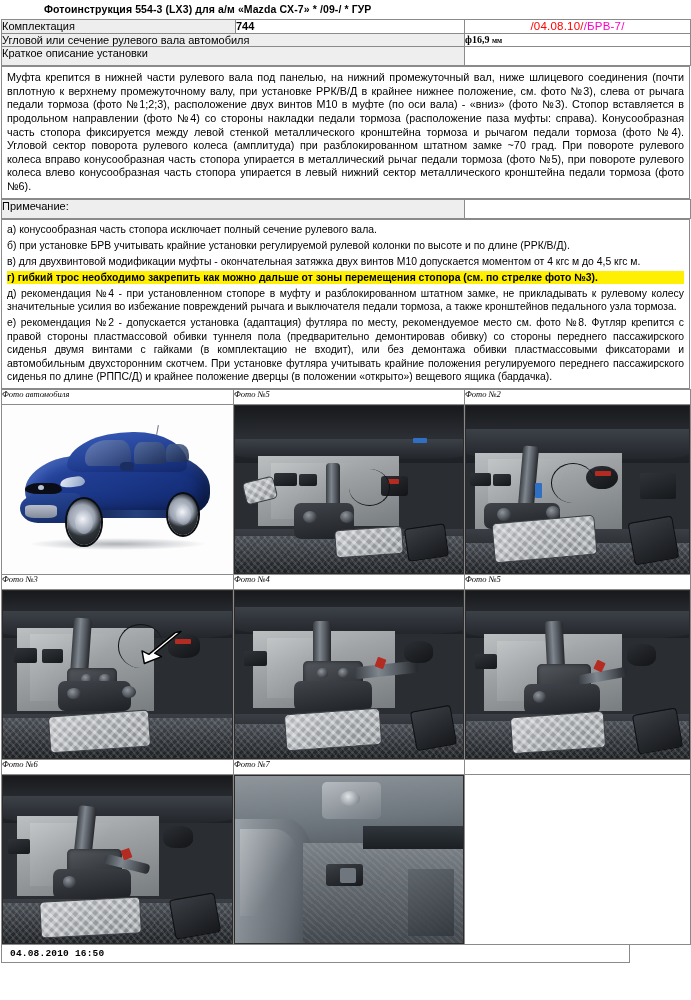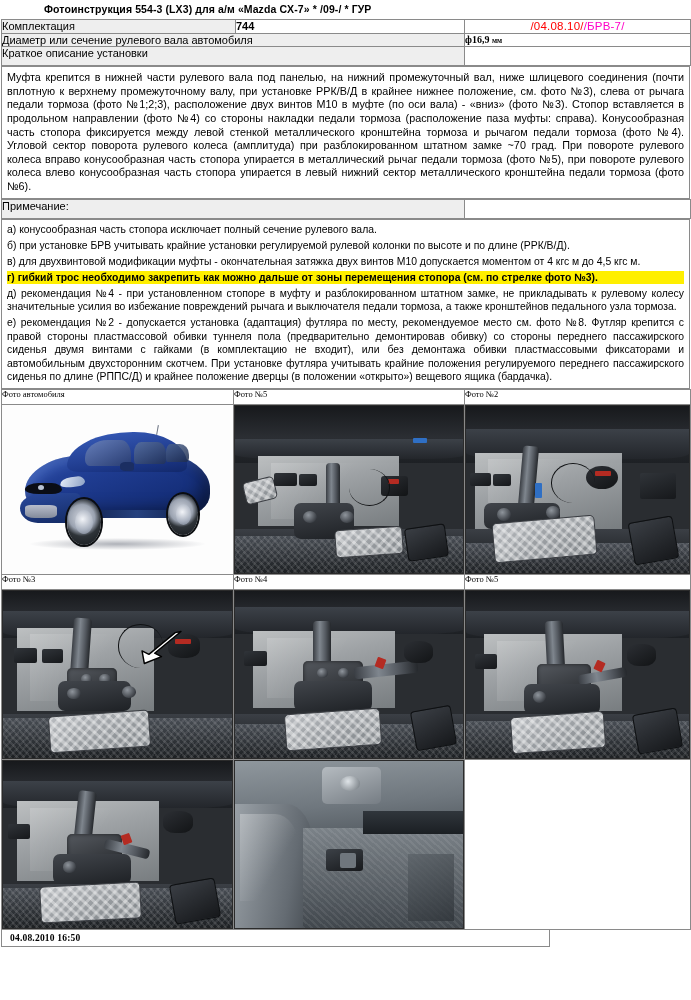--- a/index.html
+++ b/index.html
@@ -95,20 +95,21 @@
   table.photos {
     border-collapse: collapse;
     width: 689px;
     margin: 0 1px;
     table-layout: fixed;
   }
   table.photos td {
     border: 1px solid #8a8a8a;
     padding: 0;
     vertical-align: top;
+    font-style: italic;
   }
   .photo-cap {
     font-size: 8.5px;
     font-family: "Liberation Serif", serif;
     padding: 3px 0 3px 6px;
     height: 15px;
     line-height: 1.05;
     white-space: nowrap;
   }
   .photo-box {
@@ -321,26 +322,26 @@
     border-radius: 2px;
   }
   .iv-sheen {
     background: linear-gradient(120deg, rgba(255,255,255,.30), rgba(255,255,255,0) 62%);
   }
   .arrow-wrap { position: absolute; }
   .arrow-wrap svg { display: block; }
 
   
   .footer-bar {
-    width: 549px;
+    width: 629px;
     margin: 0 1px;
     border: 1px solid #8a8a8a;
     border-top: none;
     font-size: 9.5px;
-    font-family: Liberation Serif, serif;
+    font-family: Liberation Mono, monospace;
     font-weight: bold;
     padding: 3px 0 3px 8px;
     letter-spacing: .2px;
   }
 </style>
 </head>
 <body>
 
 <div class="page">
 
@@ -352,21 +353,21 @@
         <col style="width:229px">
         <col style="width:226px">
       </colgroup>
     <tbody>
       <tr>
         <td class="cell-label">Комплектация</td>
         <td class="cell-val">744</td>
         <td class="cell-code"><span class="code-red">/04.08.10/</span><span class="code-mag">/БРВ-7/</span></td>
       </tr>
       <tr>
-        <td class="cell-label" colspan="2">Диаметр или сечение рулевого вала автомобиля</td>
+        <td class="cell-label" colspan="2">Угловой или сечение рулевого вала автомобиля</td>
         <td class="cell-dim"><span>ф16,9</span> <span class="unit">мм</span></td>
       </tr>
       <tr>
         <td class="cell-label" colspan="2">Краткое описание установки</td>
         <td class="cell-blank">&nbsp;</td>
       </tr>
     </tbody>
   </table>
 
   <table class="grid">
@@ -574,20 +575,25 @@
             <div class="iv iv-bolt" style="left:30%;top:60%;width:6%;height:7%;"></div>
             <div class="iv iv-pedal" style="left:20%;top:74%;width:42%;height:22%;transform:rotate(-4deg);"></div>
             <div class="iv iv-pedal-dark" style="left:76%;top:72%;width:20%;height:24%;transform:rotate(-10deg);"></div>
             <div class="iv iv-box" style="left:4%;top:38%;width:10%;height:9%;"></div>
             <div class="iv iv-connector" style="left:72%;top:32%;width:13%;height:13%;border-radius:40%;"></div>
           </div>
         </td>
       </tr>
 
       <tr>
+        <td class="photo-cap">Фото №6</td>
+        <td class="photo-cap">Фото №7</td>
+        <td class="photo-cap">&nbsp;</td>
+      </tr>
+      <tr>
 
         <td class="photo-box">
           <div class="photo-inner">
             <div class="iv iv-dash" style="height:28%;"></div>
             <div class="iv iv-dash2" style="top:12%;height:16%;"></div>
             <div class="iv iv-floor"></div>
             <div class="iv iv-carpet" style="height:24%;"></div>
             <div class="iv iv-firewall" style="left:6%;top:24%;width:62%;height:48%;"></div>
             <div class="iv iv-firewall2 iv-sheen" style="left:12%;top:28%;width:44%;height:38%;"></div>
             <div class="iv iv-shaft" style="left:32%;top:18%;width:8%;height:32%;transform:rotate(6deg);"></div>

